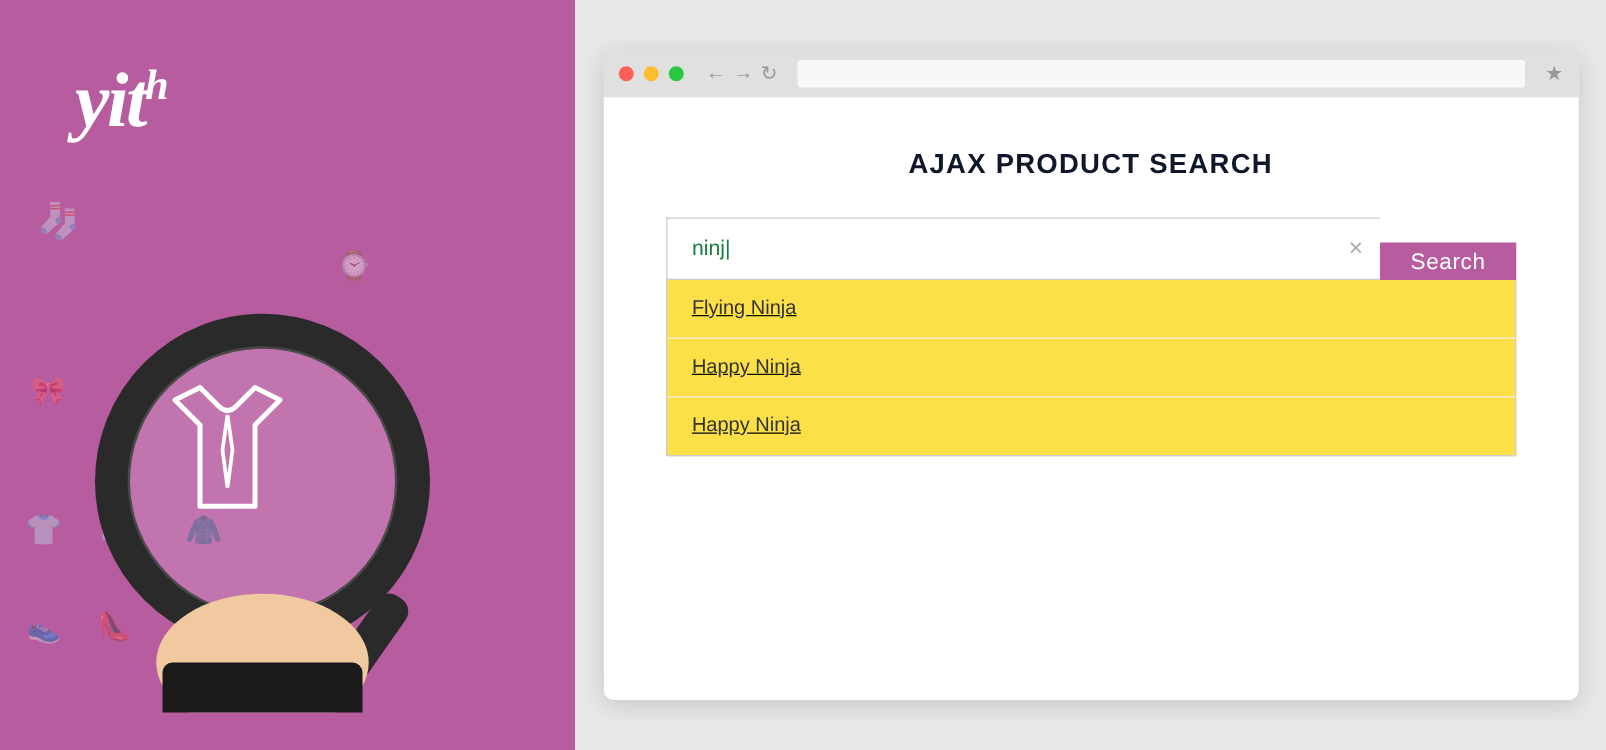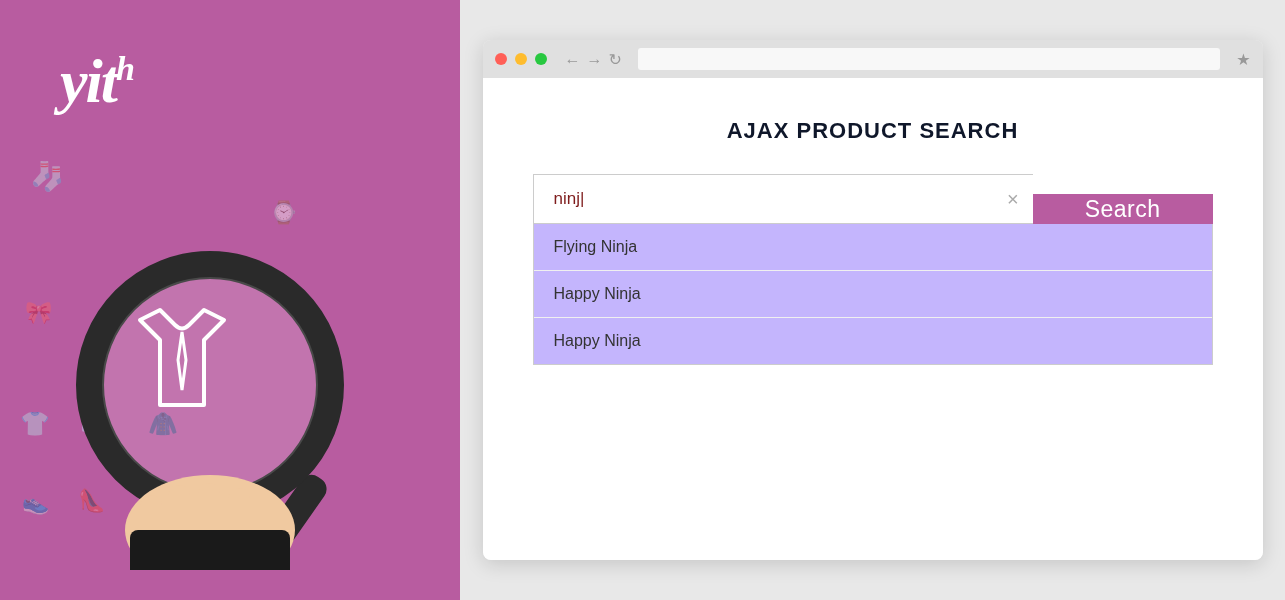--- a/index.html
+++ b/index.html
@@ -150,53 +150,54 @@
       display: flex;
       align-items: center;
     }
 
     .search-input {
       width: 100%;
       border: none;
       outline: none;
       padding: 14px 44px 14px 20px;
       font-size: 17px;
-      color: #7f1d1d;
+      color: #15803d;
       background: transparent;
     }
 
     .clear-btn {
       position: absolute;
       right: 14px;
       color: #aaa;
       font-size: 20px;
       cursor: pointer;
       user-select: none;
     }
 
     .search-btn {
       background: #b85ca0;
       color: white;
       border: none;
-      padding: 0 52px;
-      font-size: 23px;
+      padding: 0 24px;
+      font-size: 18px;
       font-weight: 500;
       cursor: pointer;
       letter-spacing: 0.5px;
       white-space: nowrap;
       margin-top: 20px;
     }
 
     .dropdown-results {
       width: 100%;
       border: 1.5px solid #ccc;
       border-top: none;
-      background: #c4b5fd;
+      background: #fde047;
       display: flex;
       flex-direction: column;
+      text-decoration: underline;
     }
 
     .dropdown-item {
       padding: 14px 20px;
       font-size: 16px;
       color: #333;
       cursor: pointer;
       border-bottom: 1px solid #f0f0f0;
     }
 

